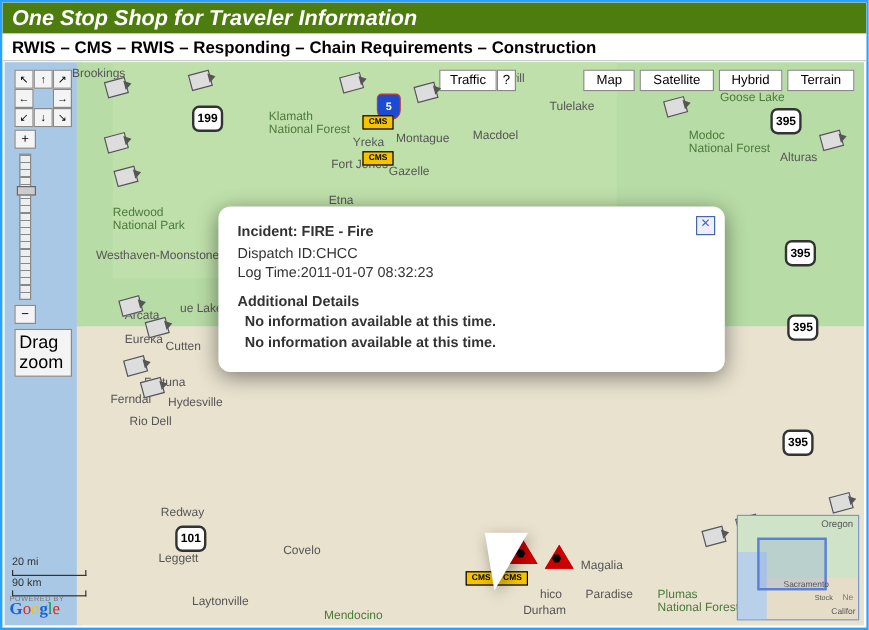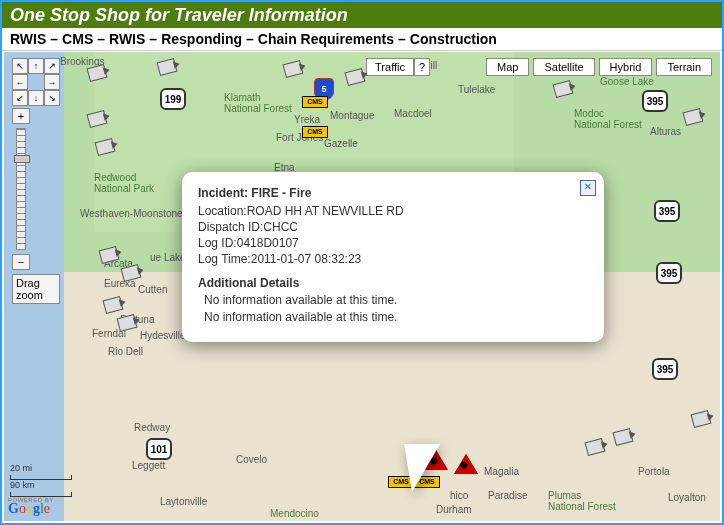--- a/index.html
+++ b/index.html
@@ -15,21 +15,21 @@
   .forest{position:absolute;left:90px;top:0;width:420px;height:180px;background:#bfe0ab}
   .label{position:absolute;font-size:10px;color:#555;white-space:nowrap}
   .label.green{color:#4a7a3a}
   
   .panctl{position:absolute;left:8px;top:6px;width:48px}
   .panrow{display:flex}
   .panbtn{width:16px;height:14px;border:1px solid #888;background:#f4f4f4;font-size:9px;display:flex;align-items:center;justify-content:center;cursor:pointer}
   .zoombtn{width:16px;height:14px;border:1px solid #888;background:#f4f4f4;font-size:11px;display:flex;align-items:center;justify-content:center;cursor:pointer;margin-top:2px}
   .zslider{width:8px;height:120px;background:repeating-linear-gradient(#888 0 1px,#eee 1px 6px);margin:4px 0 4px 4px;border:1px solid #888;position:relative}
   .zthumb{position:absolute;left:-3px;top:26px;width:14px;height:6px;background:#ccc;border:1px solid #666}
-  .dragzoom{margin-top:4px;border:1px solid #888;background:#f4f4f4;font-size:11px;padding:2px 3px;cursor:pointer;display:inline-block}
+  .dragzoom{margin-top:4px;border:1px solid #888;background:#f4f4f4;font-size:15px;padding:2px 3px;cursor:pointer;display:inline-block}
   
   .maptype{position:absolute;right:8px;top:6px;display:flex;gap:4px}
   .mtbtn{border:1px solid #888;background:#fff;font-size:11px;padding:2px 10px;cursor:pointer}
   .traffic{position:absolute;right:290px;top:6px;display:flex}
   .traffic .mtbtn{padding:2px 8px}
   .traffic .q{width:14px;padding:2px 0;text-align:center}
   
   .shield{position:absolute;width:22px;height:18px;border:2px solid #333;border-radius:6px;background:#fff;font-size:10px;font-weight:bold;display:flex;align-items:center;justify-content:center}
   .ishield{position:absolute;width:18px;height:20px;background:#1a4bd0;border:1px solid #c33;border-radius:4px 4px 8px 8px;color:#fff;font-size:9px;font-weight:bold;display:flex;align-items:center;justify-content:center}
   
@@ -40,21 +40,21 @@
   
   .haz{position:absolute;width:0;height:0;border-left:10px solid transparent;border-right:10px solid transparent;border-bottom:17px solid #fff;filter:drop-shadow(0 0 0 #c00)}
   .haz::before{content:"";position:absolute;left:-12px;top:-2px;width:0;height:0;border-left:12px solid transparent;border-right:12px solid transparent;border-bottom:20px solid #c00;z-index:-1}
   .haz span{position:absolute;left:-6px;top:4px;font-size:9px;color:#000}
   
   .bubble{position:absolute;left:178px;top:120px;width:390px;background:#fff;border-radius:10px;box-shadow:0 4px 18px rgba(0,0,0,.45);padding:14px 16px 18px;font-size:12px;color:#333}
   .bubble .close{position:absolute;right:8px;top:8px;width:14px;height:14px;border:1px solid #46a;color:#46a;font-size:10px;line-height:12px;text-align:center;cursor:pointer;background:#eef}
   .bubble h4{margin:0 0 4px;font-size:12px;font-weight:bold}
   .bubble .row{margin:2px 0}
   .bubble .sect{margin-top:10px;font-weight:bold}
-  .bubble .sub{margin:3px 0 0 6px;font-weight:normal}
+  .bubble .sub{margin:3px 0 0 6px;font-weight:bold}
   .tail{position:absolute;left:400px;top:392px;width:0;height:0;border-left:8px solid transparent;border-right:28px solid transparent;border-top:48px solid #fff;filter:drop-shadow(2px 4px 6px rgba(0,0,0,.35))}
   
   .scale{position:absolute;left:6px;bottom:24px;font-size:9px;color:#333}
   .scale .bar{width:60px;height:4px;border:1px solid #333;border-top:none;margin-top:2px}
   .google{position:absolute;left:4px;bottom:4px;font-family:"Times New Roman",serif;font-size:14px}
   .google b{color:#1a5fd6}.google i{color:#d62d20;font-style:normal}.google u{color:#f4c20d;text-decoration:none}.google em{color:#1a8f3c;font-style:normal}
   .powered{position:absolute;left:4px;bottom:18px;font-size:6px;color:#777;letter-spacing:.5px}
   .copyright{position:absolute;right:110px;bottom:4px;font-size:9px;color:#444}
   .copyright a{color:#1a5fd6}
   
@@ -201,35 +201,42 @@
     <div class="haz" style="left:422px;top:400px">
         <span>⬣</span>
       </div>
     <div class="haz" style="left:452px;top:404px">
         <span>⬣</span>
       </div>
 
     <div class="bubble">
       <div class="close">✕</div>
       <h4>Incident: FIRE - Fire</h4>
-      <div class="row"><span>Location:</span><span>ROAD HH AT NEWVILLE RD</span></div>
       <div class="row"><span>Dispatch ID:</span><span>CHCC</span></div>
-      <div class="row"><span>Log ID:</span><span>0418D0107</span></div>
       <div class="row"><span>Log Time:</span><span>2011-01-07 08:32:23</span></div>
       <div class="sect">Additional Details</div>
       <div class="sub">No information available at this time.</div>
       <div class="sub">No information available at this time.</div>
     </div>
     <div class="tail"></div>
 
     <div class="scale">
       <div>20 mi</div>
       <div class="bar"></div>
       <div>90 km</div>
       <div class="bar"></div>
     </div>
     <div class="powered">POWERED BY</div>
     <div class="google">
       <b>G</b><i>o</i><u>o</u><b>g</b><em>l</em><i>e</i>
     </div>
 
+    <div class="overview">
+      <div class="sea"></div>
+      <div class="box"></div>
+      <div class="l1">Oregon</div>
+      <div class="label" style="left:38px;top:54px;font-size:7px">Sacramento</div>
+      <div class="l2">Ne</div>
+      <div class="label" style="left:64px;top:66px;font-size:6px">Stock</div>
+      <div class="l3">Califor</div>
+    </div>
   </div>
 </div>
 
 </body></html>

